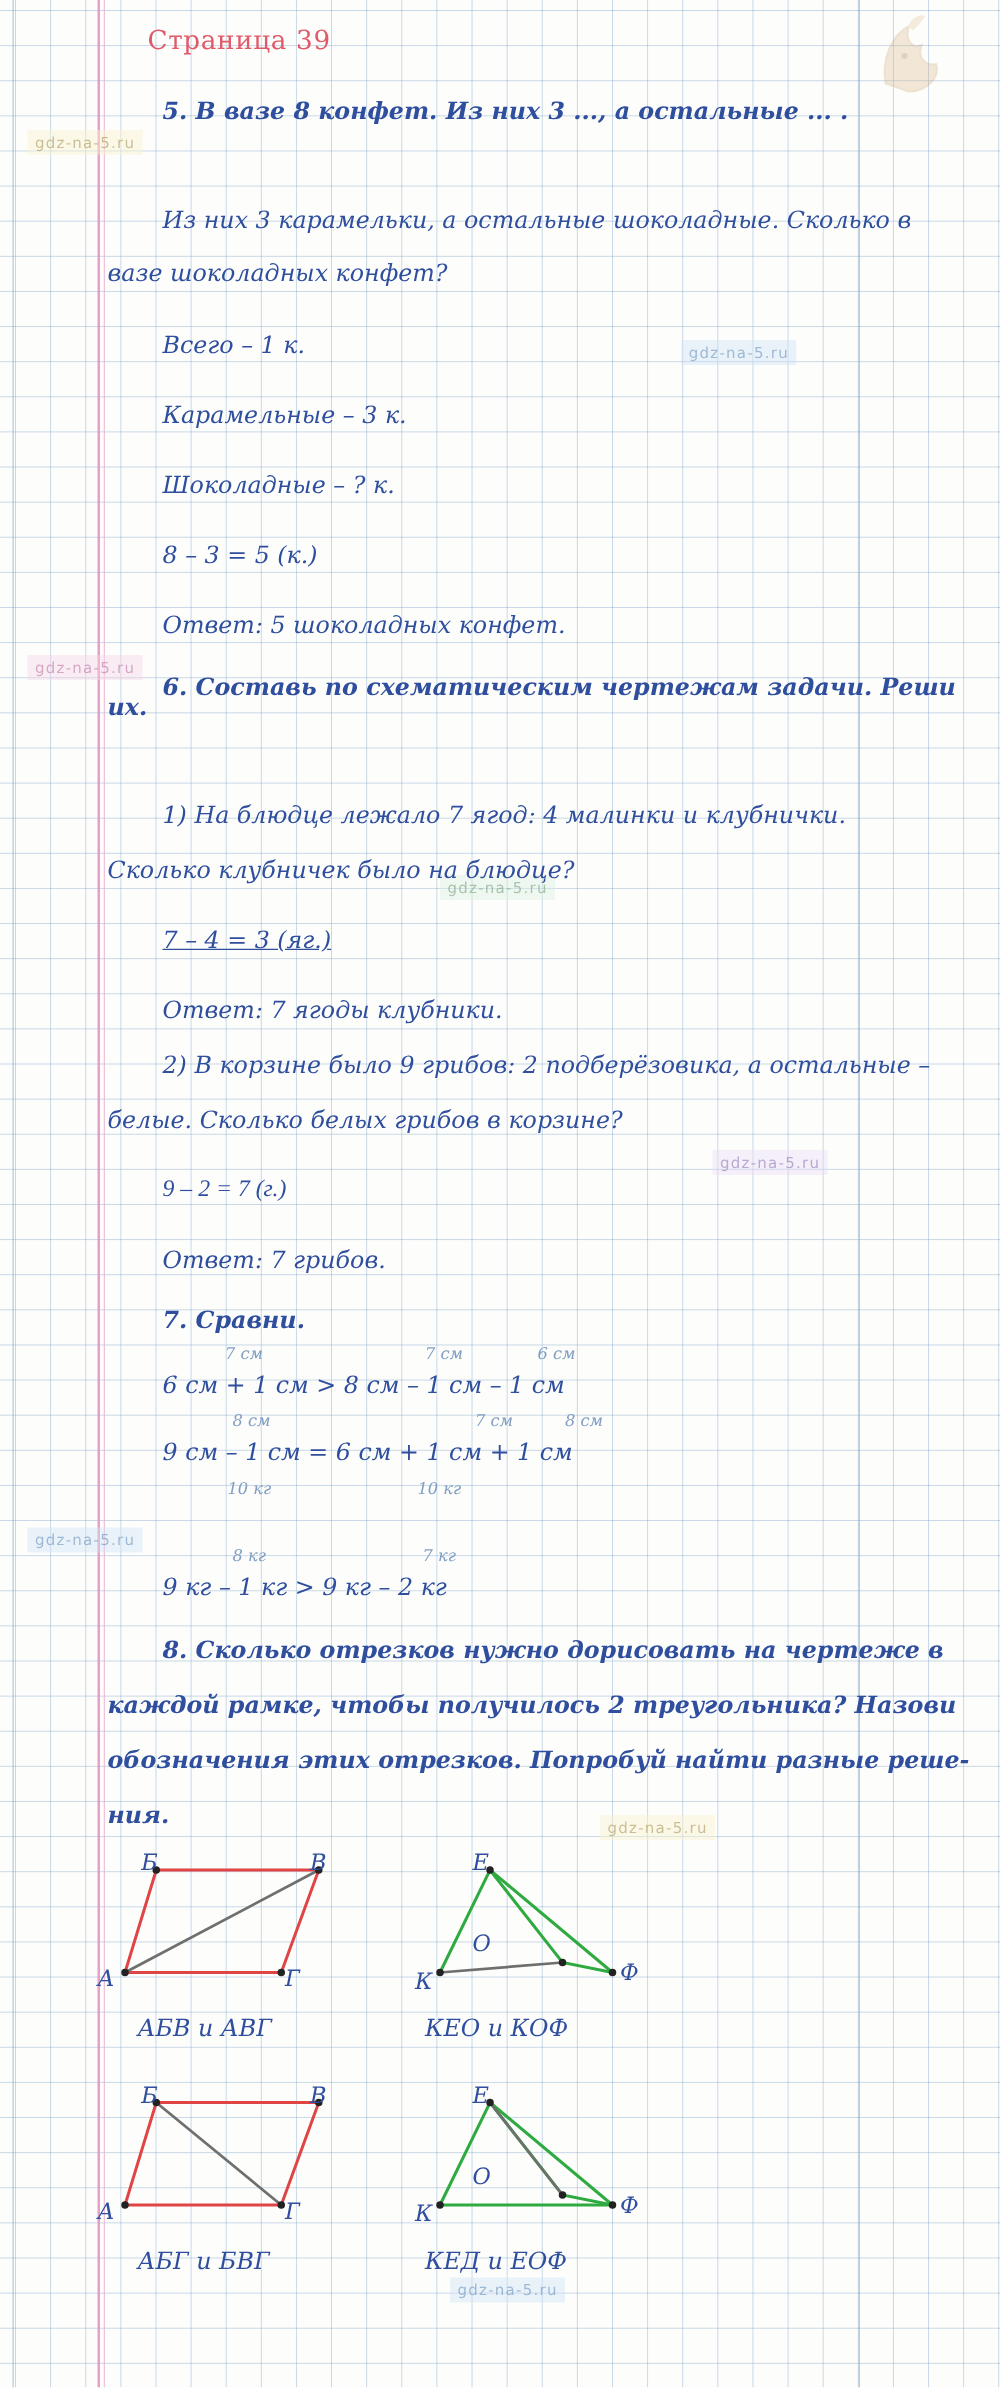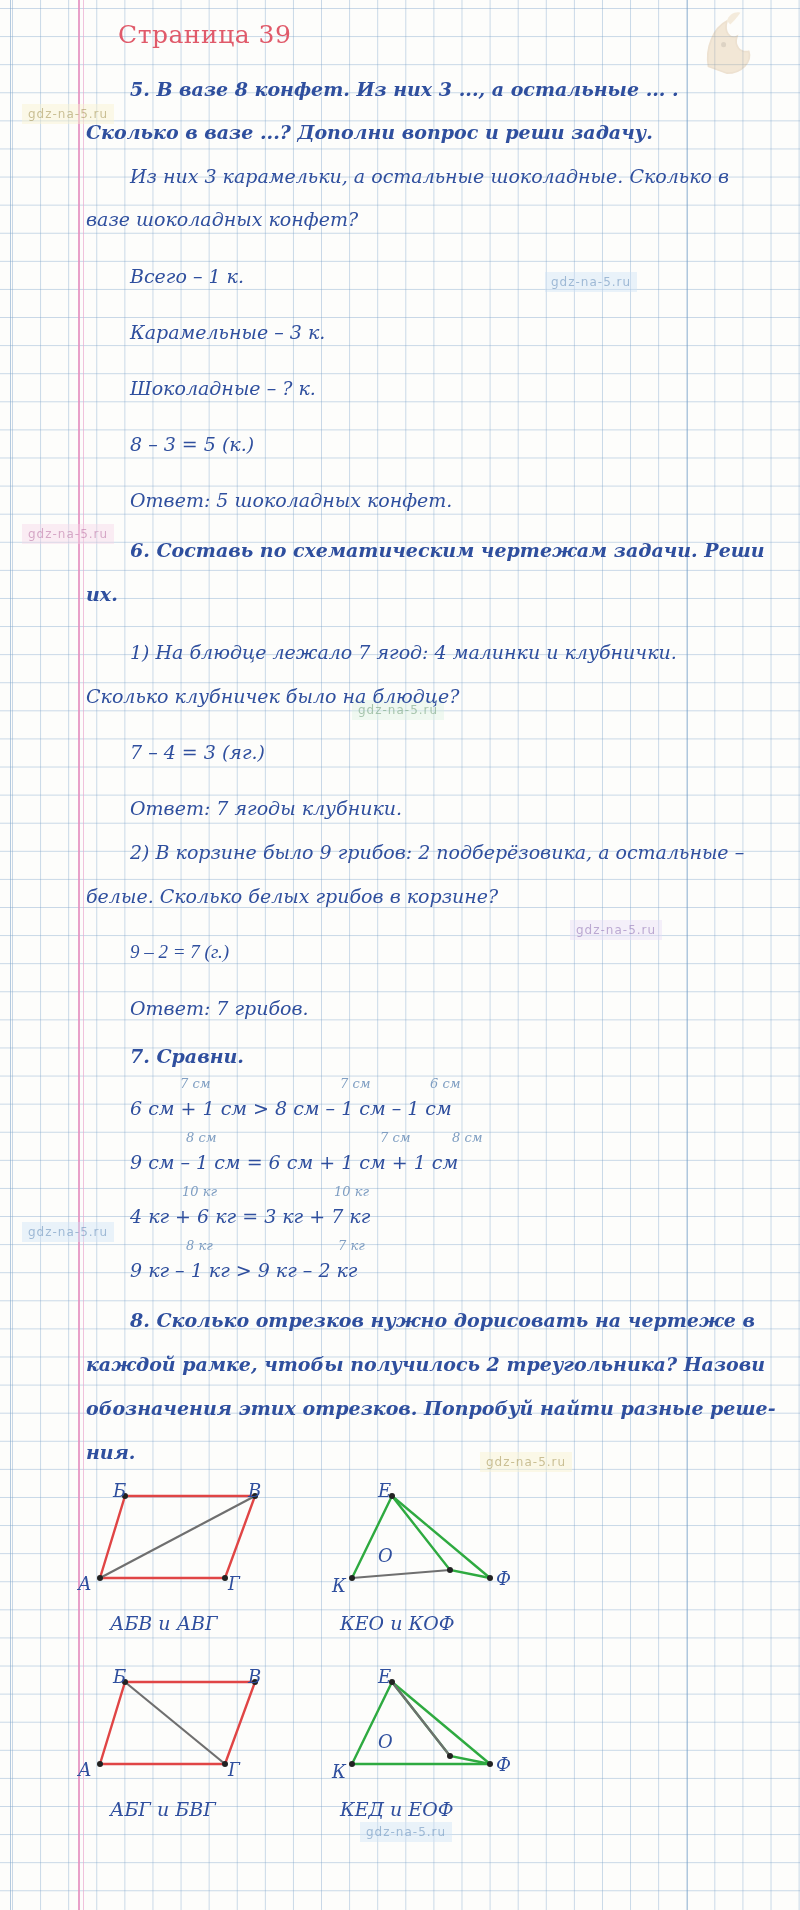--- a/index.html
+++ b/index.html
@@ -76,21 +76,21 @@
     right: 26px; top: 6px;
     width: 84px; height: 84px;
     opacity: .28;
   }
 
   
   .hdr {
     position: absolute;
     left: 118px; top: 20px;
     color: #e05a6a;
-    font-size: 25px;
+    font-size: 21px;
     font-family: "DejaVu Serif", serif;
     letter-spacing: .5px;
   }
   .txt {
     position: absolute;
     color: #2f4f9e;
     font-family: "DejaVu Serif", serif;
     font-style: italic;
     font-size: 19px;
     line-height: 28px;
@@ -141,57 +141,55 @@
   <div class="wm pink" style="left:22px; top:524px;">gdz-na-5.ru</div>
   <div class="wm green" style="left:352px; top:700px;">gdz-na-5.ru</div>
   <div class="wm violet" style="left:570px; top:920px;">gdz-na-5.ru</div>
   <div class="wm blue" style="left:22px; top:1222px;">gdz-na-5.ru</div>
   <div class="wm yellow" style="left:480px; top:1452px;">gdz-na-5.ru</div>
   <div class="wm blue" style="left:360px; top:1822px;">gdz-na-5.ru</div>
 
   <div class="hdr">Страница 39</div>
 
   <div class="txt bold" style="left:130px; top:75px;">5. В вазе 8 конфет. Из них 3 ..., а остальные ... .</div>
-  <div class="txt bold" style="left:86px;  top:118px;">Сколько в вазе ...? Дополни вопрос и реши задачу.</div>
 
   <div class="txt" style="left:130px; top:162px;">Из них 3 карамельки, а остальные шоколадные. Сколько в</div>
   <div class="txt" style="left:86px;  top:205px;">вазе шоколадных конфет?</div>
   <div class="txt" style="left:130px; top:262px;">Всего – 1 к.</div>
   <div class="txt" style="left:130px; top:318px;">Карамельные – 3 к.</div>
   <div class="txt" style="left:130px; top:374px;">Шоколадные – ? к.</div>
   <div class="txt" style="left:130px; top:430px;">8 – 3 = 5 (к.)</div>
   <div class="txt" style="left:130px; top:486px;">Ответ: 5 шоколадных конфет.</div>
 
   <div class="txt bold" style="left:130px; top:536px;">6. Составь по схематическим чертежам задачи. Реши</div>
-  <div class="txt bold" style="left:86px;  top:580px;">их.</div>
+  <div class="txt bold" style="left:86px;  top:552px;">их.</div>
 
   <div class="txt" style="left:130px; top:638px;">1) На блюдце лежало 7 ягод: 4 малинки и клубнички.</div>
   <div class="txt" style="left:86px;  top:682px;">Сколько клубничек было на блюдце?</div>
-  <div class="txt" style="left:130px; top:738px;">7 – 4 = 3 (яг.)</div>
+  <div class="txt" style="left:130px; top:738px;text-decoration:underline;">7 – 4 = 3 (яг.)</div>
   <div class="txt" style="left:130px; top:794px;">Ответ: 7 ягоды клубники.</div>
   <div class="txt" style="left:130px; top:838px;">2) В корзине было 9 грибов: 2 подберёзовика, а остальные –</div>
   <div class="txt" style="left:86px;  top:882px;">белые. Сколько белых грибов в корзине?</div>
   <div class="txt" style="left:130px; top:938px;font-family:Liberation Serif, serif;">9 – 2 = 7 (г.)</div>
   <div class="txt" style="left:130px; top:994px;">Ответ: 7 грибов.</div>
 
   <div class="txt bold" style="left:130px; top:1042px;">7. Сравни.</div>
 
   <div class="annot" style="left:180px; top:1076px;">7 см</div>
   <div class="annot" style="left:340px; top:1076px;">7 см</div>
   <div class="annot" style="left:430px; top:1076px;">6 см</div>
   <div class="txt" style="left:130px; top:1094px;">6 см + 1 см &gt; 8 см – 1 см – 1 см</div>
 
   <div class="annot" style="left:186px; top:1130px;">8 см</div>
   <div class="annot" style="left:380px; top:1130px;">7 см</div>
   <div class="annot" style="left:452px; top:1130px;">8 см</div>
   <div class="txt" style="left:130px; top:1148px;">9 см – 1 см = 6 см + 1 см + 1 см</div>
 
   <div class="annot" style="left:182px; top:1184px;">10 кг</div>
   <div class="annot" style="left:334px; top:1184px;">10 кг</div>
-  <div class="txt" style="left:130px; top:1202px;">4 кг + 6 кг = 3 кг + 7 кг</div>
 
   <div class="annot" style="left:186px; top:1238px;">8 кг</div>
   <div class="annot" style="left:338px; top:1238px;">7 кг</div>
   <div class="txt" style="left:130px; top:1256px;">9 кг – 1 кг &gt; 9 кг – 2 кг</div>
 
   <div class="txt bold" style="left:130px; top:1306px;">8. Сколько отрезков нужно дорисовать на чертеже в</div>
   <div class="txt bold" style="left:86px;  top:1350px;">каждой рамке, чтобы получилось 2 треугольника? Назови</div>
   <div class="txt bold" style="left:86px;  top:1394px;">обозначения этих отрезков. Попробуй найти разные реше-</div>
   <div class="txt bold" style="left:86px;  top:1438px;">ния.</div>
 

